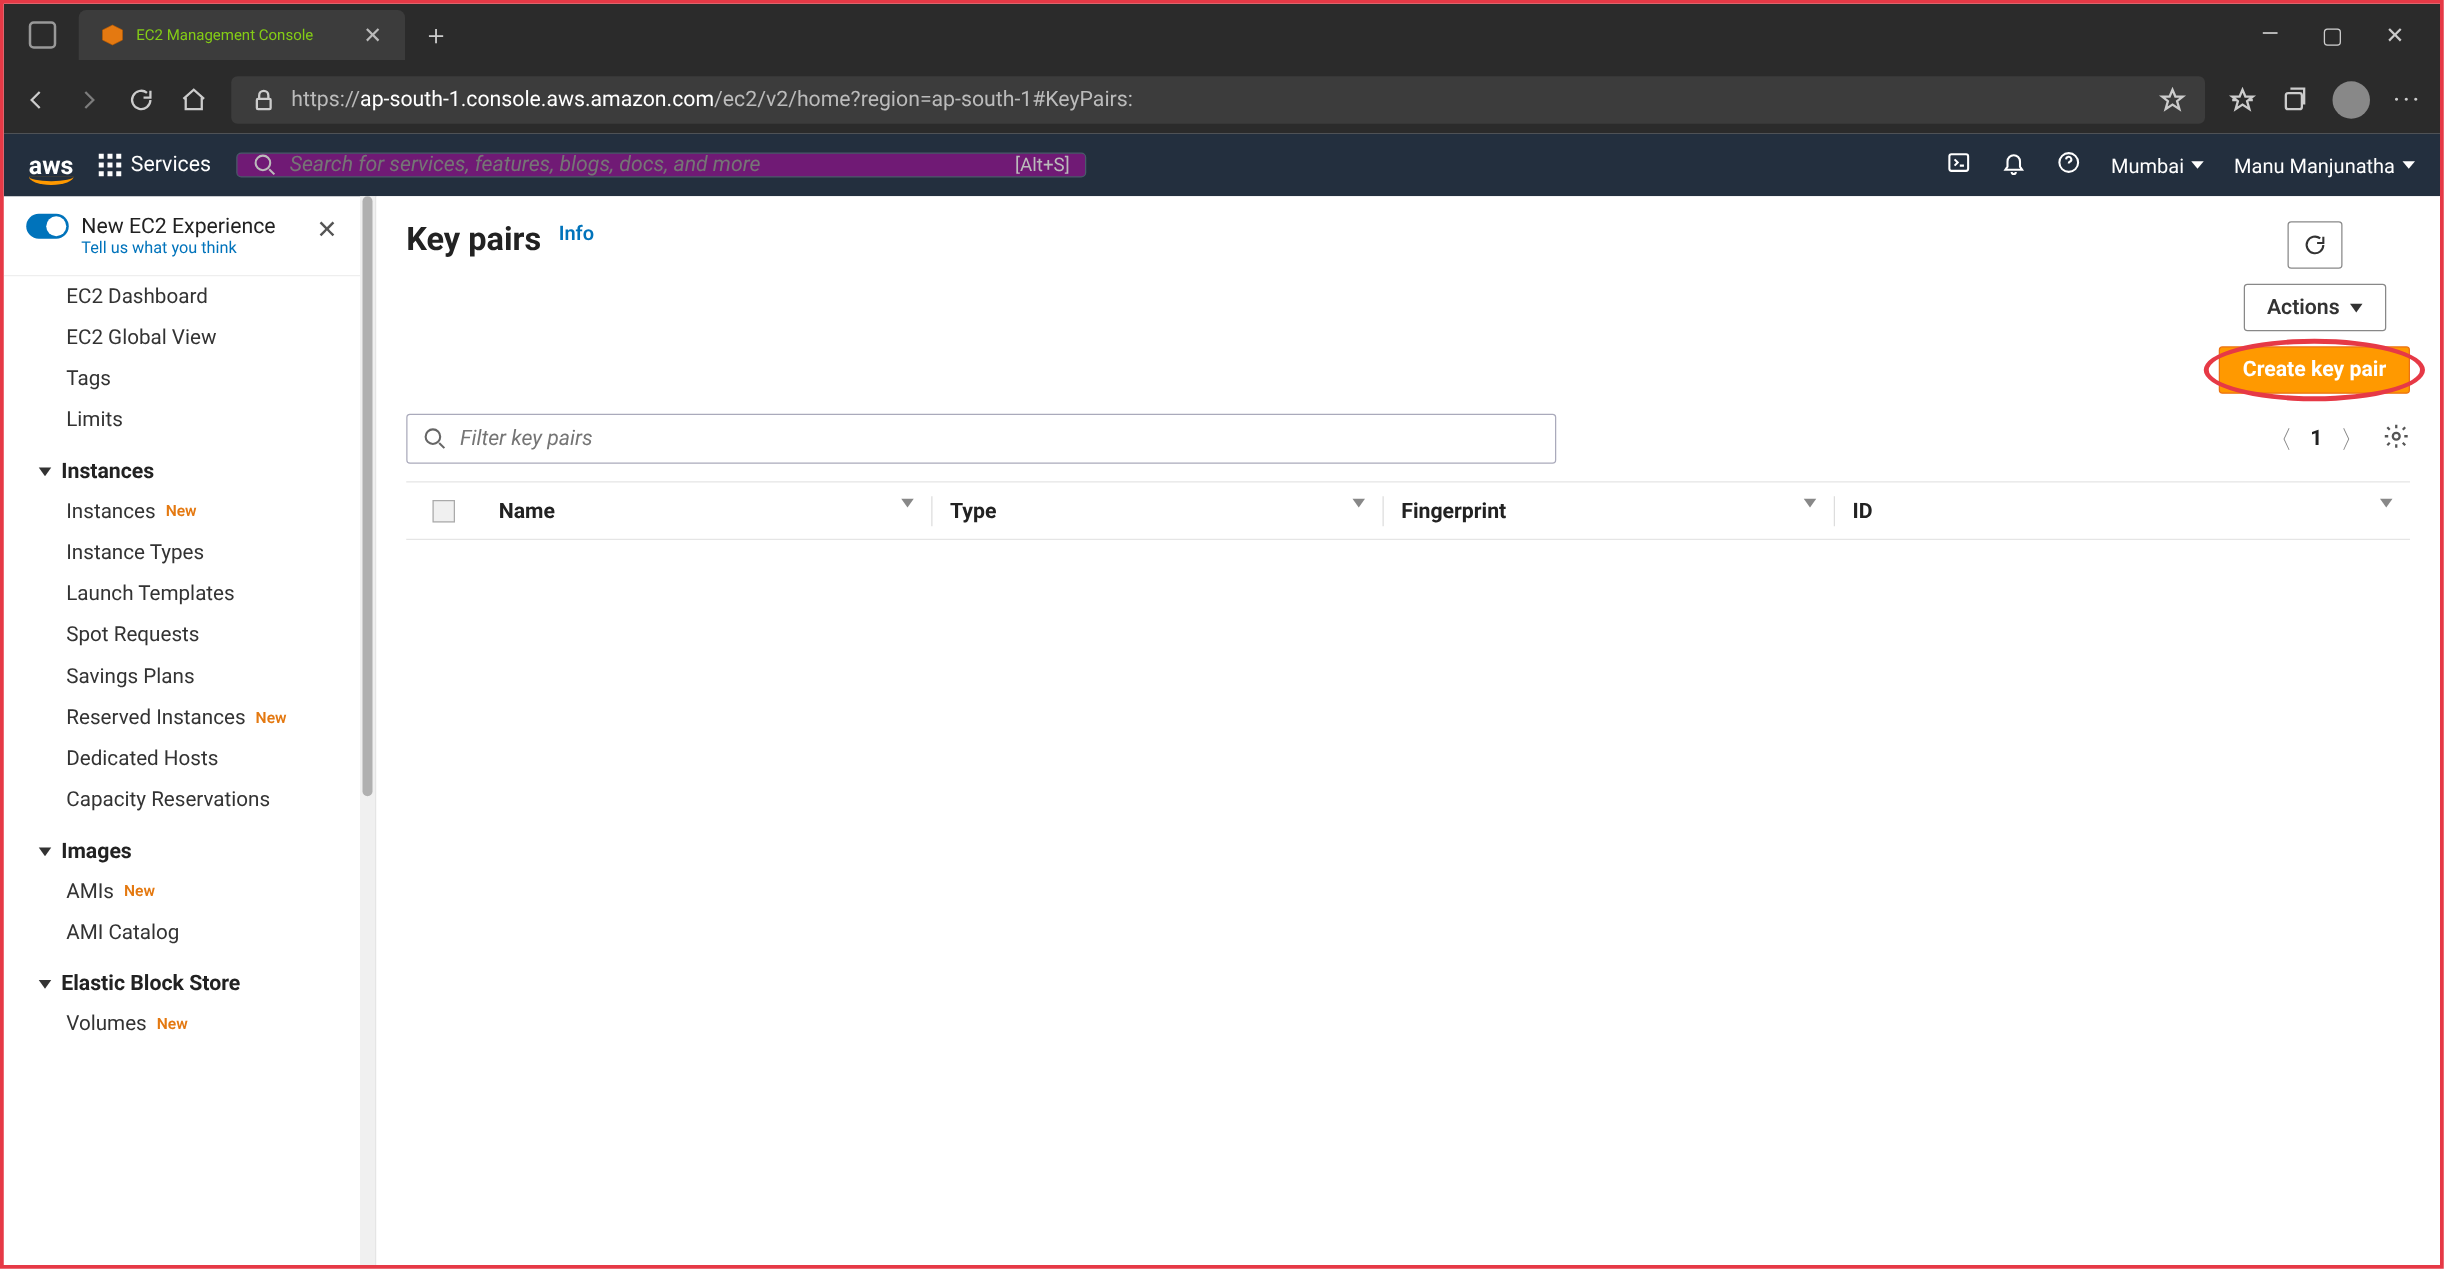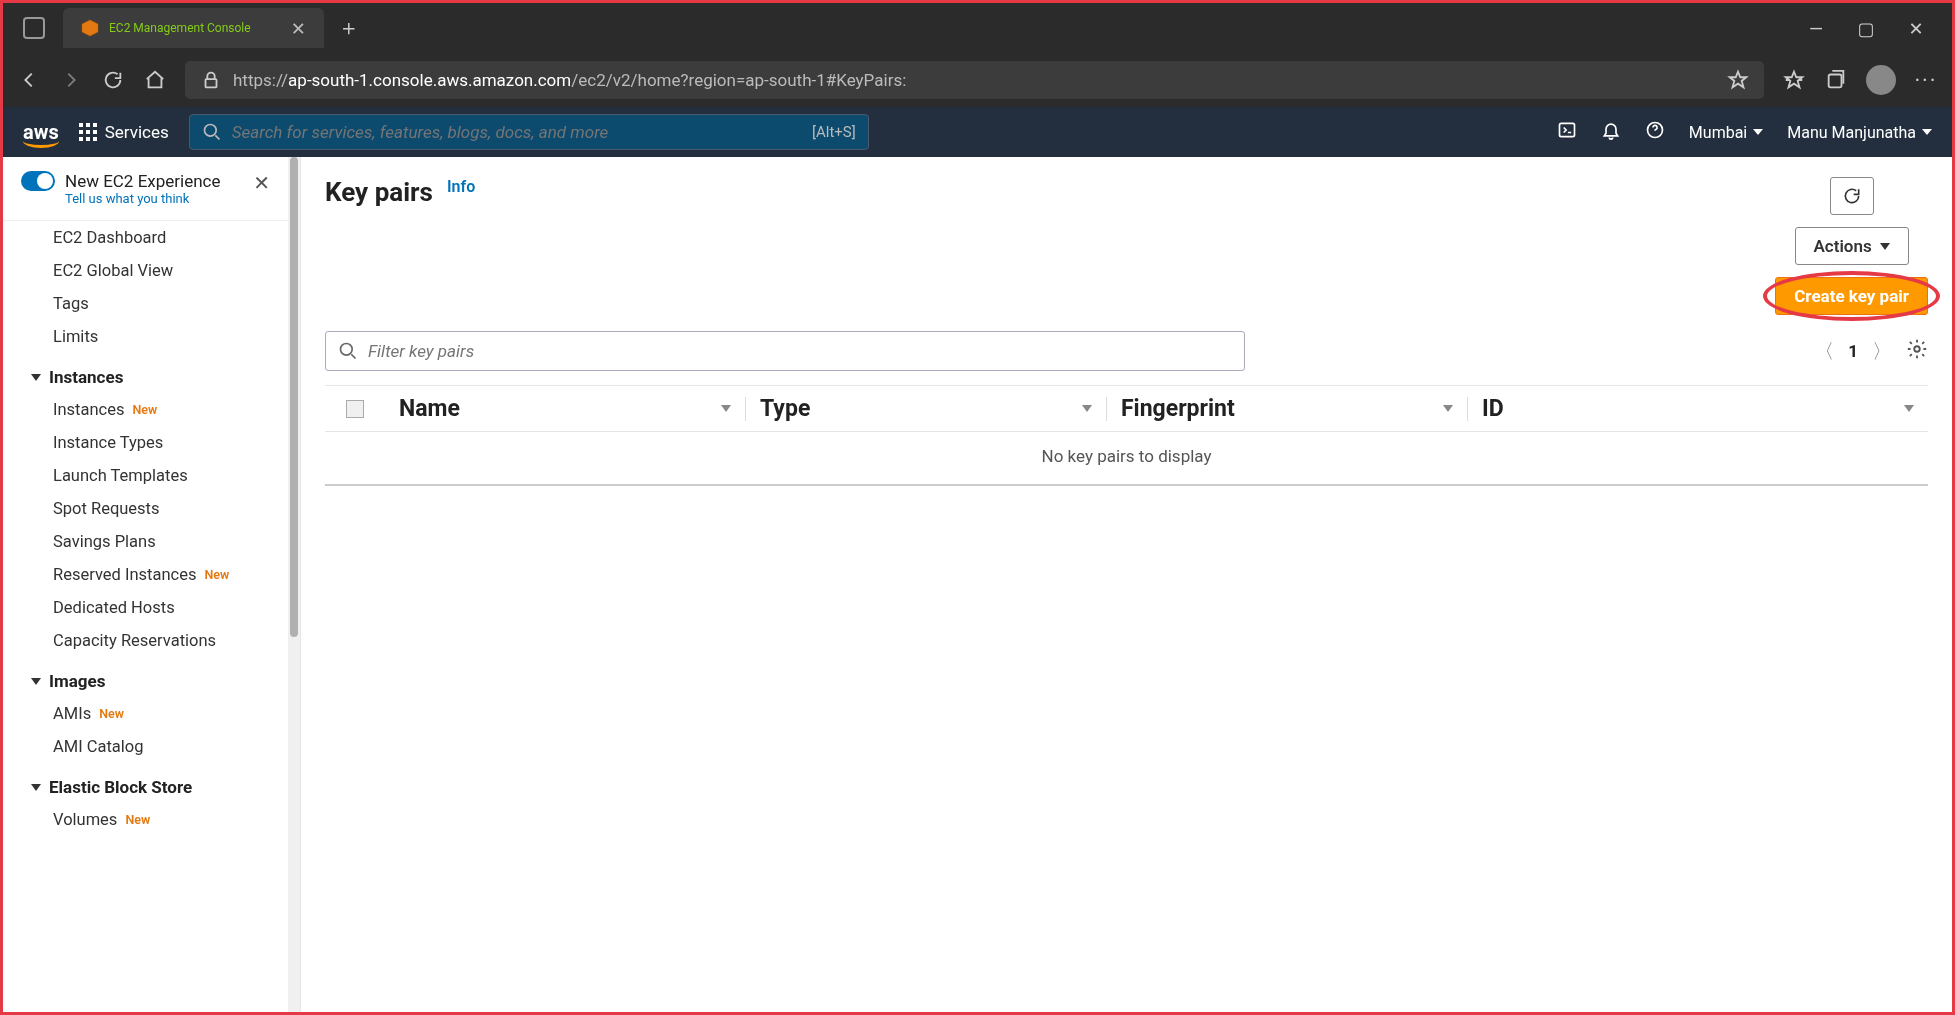--- a/index.html
+++ b/index.html
@@ -24,21 +24,21 @@
 .url-host { color: #fff; }
 .url-right { margin-left: auto; display: flex; gap: 18px; align-items: center; }
 .avatar-circ { width: 30px; height: 30px; border-radius: 50%; background: #888; }
 
 .aws-header { background: #232f3e; height: 50px; display: flex; align-items: center; padding: 0 20px; color: #fff; gap: 20px; }
 .aws-logo { color: #fff; font-weight: 700; font-size: 20px; position: relative; }
 .aws-logo:after { content: ""; display: block; position: absolute; left: 0; right: 0; bottom: -4px; height: 4px; border-bottom: 3px solid #ff9900; border-radius: 0 0 50% 50%/0 0 100% 100%; }
 .services-btn { display: flex; align-items: center; gap: 8px; font-size: 17px; }
 .grid9 { width: 18px; height: 18px; display: grid; grid-template-columns: repeat(3,4px); grid-template-rows: repeat(3,4px); gap: 3px; }
 .grid9 span { background: #fff; }
-.aws-search { flex: 0 0 680px; background: #0c4a6e; border: 1px solid #4a5a6a; height: 36px; border-radius: 4px; display: flex; align-items: center; padding: 0 12px; gap: 10px; }
+.aws-search { flex: 0 0 680px; background: #701a75; border: 1px solid #4a5a6a; height: 20px; border-radius: 4px; display: flex; align-items: center; padding: 0 12px; gap: 10px; }
 .aws-search input { background: transparent; border: none; color: #bbb; font-size: 17px; font-style: italic; flex: 1; outline: none; }
 .aws-search .kbd { color: #bbb; font-size: 15px; }
 .aws-header-right { margin-left: auto; display: flex; align-items: center; gap: 24px; }
 .aws-header-right .hicon svg { width: 20px; height: 20px; stroke: #fff; fill: none; stroke-width: 2; }
 .hdr-text { color: #fff; font-size: 16px; display: flex; align-items: center; gap: 6px; }
 .caret-dn { width: 0; height: 0; border-left: 5px solid transparent; border-right: 5px solid transparent; border-top: 6px solid #fff; display: inline-block; }
 
 .main-area { display: flex; height: calc(100% - 154px); }
 .sidebar-wrap { width: 298px; border-right: 1px solid #e5e5e5; position: relative; display: flex; }
 .sidebar { width: 286px; overflow-y: auto; padding-bottom: 20px; }
@@ -72,21 +72,21 @@
 
 .filter-row { display: flex; align-items: center; margin-bottom: 14px; }
 .filter-input { flex: 0 0 920px; border: 1px solid #aab; height: 40px; border-radius: 3px; display: flex; align-items: center; padding: 0 12px; gap: 10px; }
 .filter-input input { border: none; outline: none; font-size: 17px; font-style: italic; color: #888; flex: 1; }
 .pager { margin-left: auto; display: flex; align-items: center; gap: 14px; color: #888; }
 .pager .pnum { color: #222; font-weight: 700; font-size: 17px; }
 .gear-btn svg { width: 22px; height: 22px; stroke: #555; fill: none; stroke-width: 2; }
 
 .table { border-top: 1px solid #e5e5e5; }
 .thead { display: flex; align-items: center; height: 46px; border-bottom: 1px solid #e5e5e5; }
-.th { font-size: 23px; font-weight: 700; color: #222; display: flex; align-items: center; gap: 8px; padding: 0 14px; }
+.th { font-size: 17px; font-weight: 700; color: #222; display: flex; align-items: flex-start; gap: 8px; padding: 0 14px; }
 .th .sort { width: 0; height: 0; border-left: 5px solid transparent; border-right: 5px solid transparent; border-top: 7px solid #888; }
 .th-chk { width: 60px; justify-content: center; }
 .chk { width: 18px; height: 18px; border: 1px solid #aaa; background: #f0f0f0; }
 .th-name { width: 360px; }
 .th-type { width: 360px; }
 .th-fp { width: 360px; }
 .th-id { flex: 1; }
 .th-sep { width: 1px; height: 24px; background: #ddd; }
 .empty-row { text-align: center; padding: 14px 0 18px; color: #555; font-size: 17px; border-bottom: 2px solid #ccc; }
 
@@ -355,16 +355,15 @@
             <span style="flex:1"></span>
             <span class="sort"></span>
           </div>
         <div class="th-sep"></div>
         <div class="th th-id">
             <span>ID</span>
             <span style="flex:1"></span>
             <span class="sort"></span>
           </div>
       </div>
-      <div class="empty-row">No key pairs to display</div>
     </div>
   </div>
 </div>
 
 </body></html>

